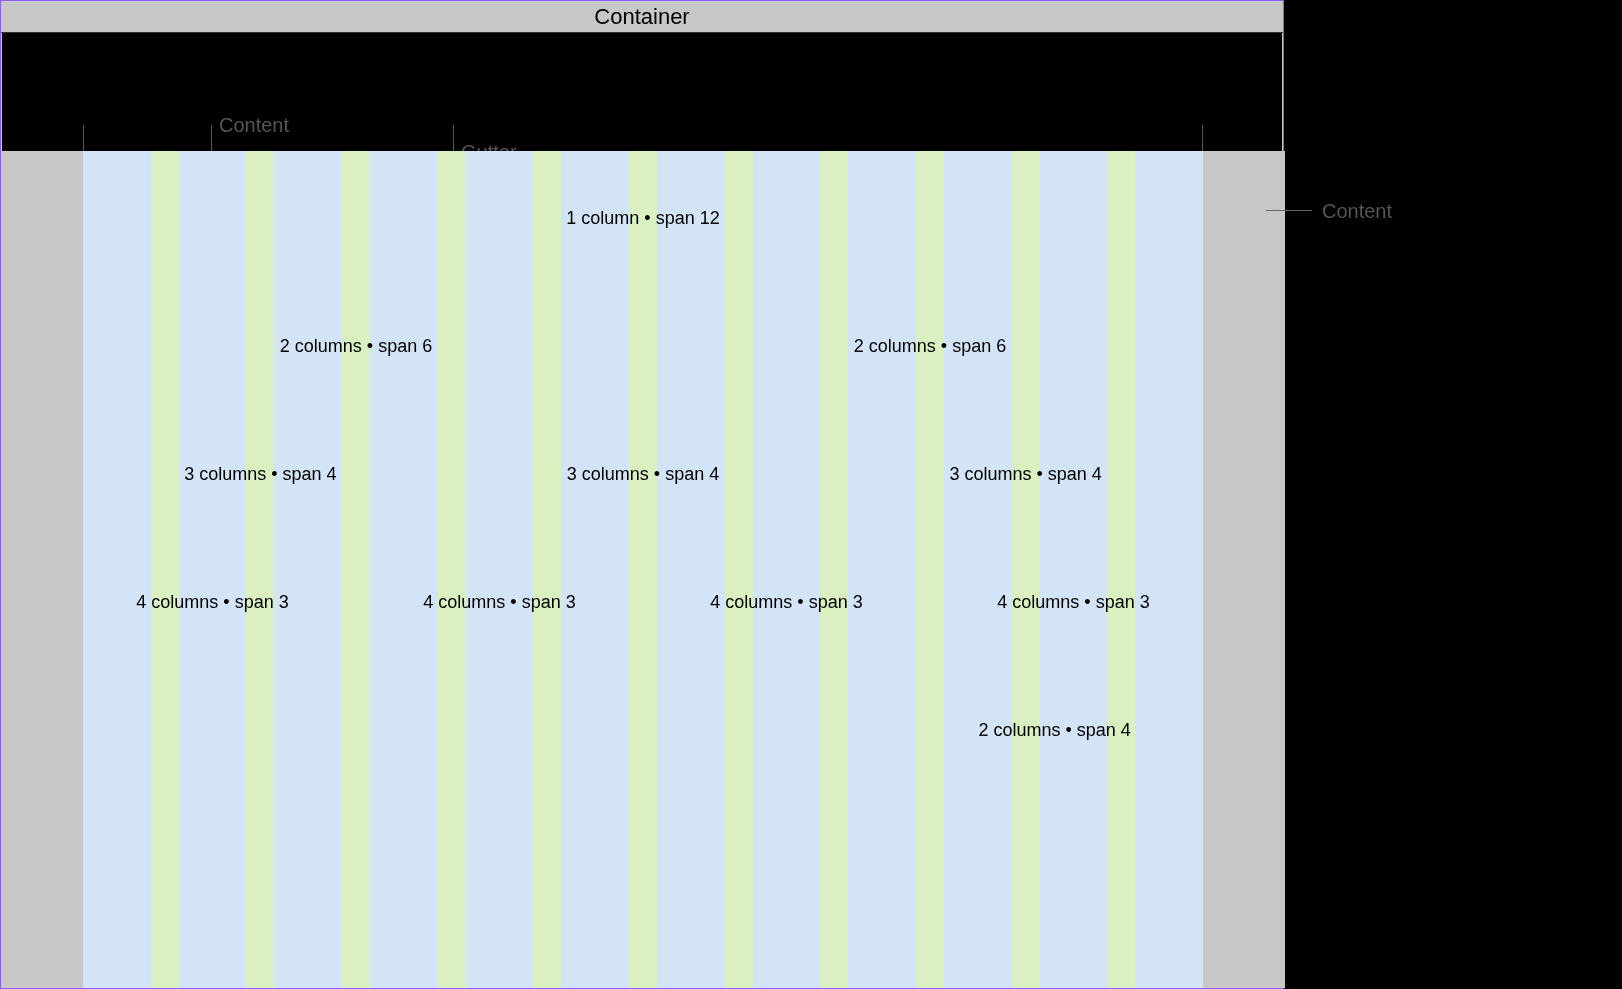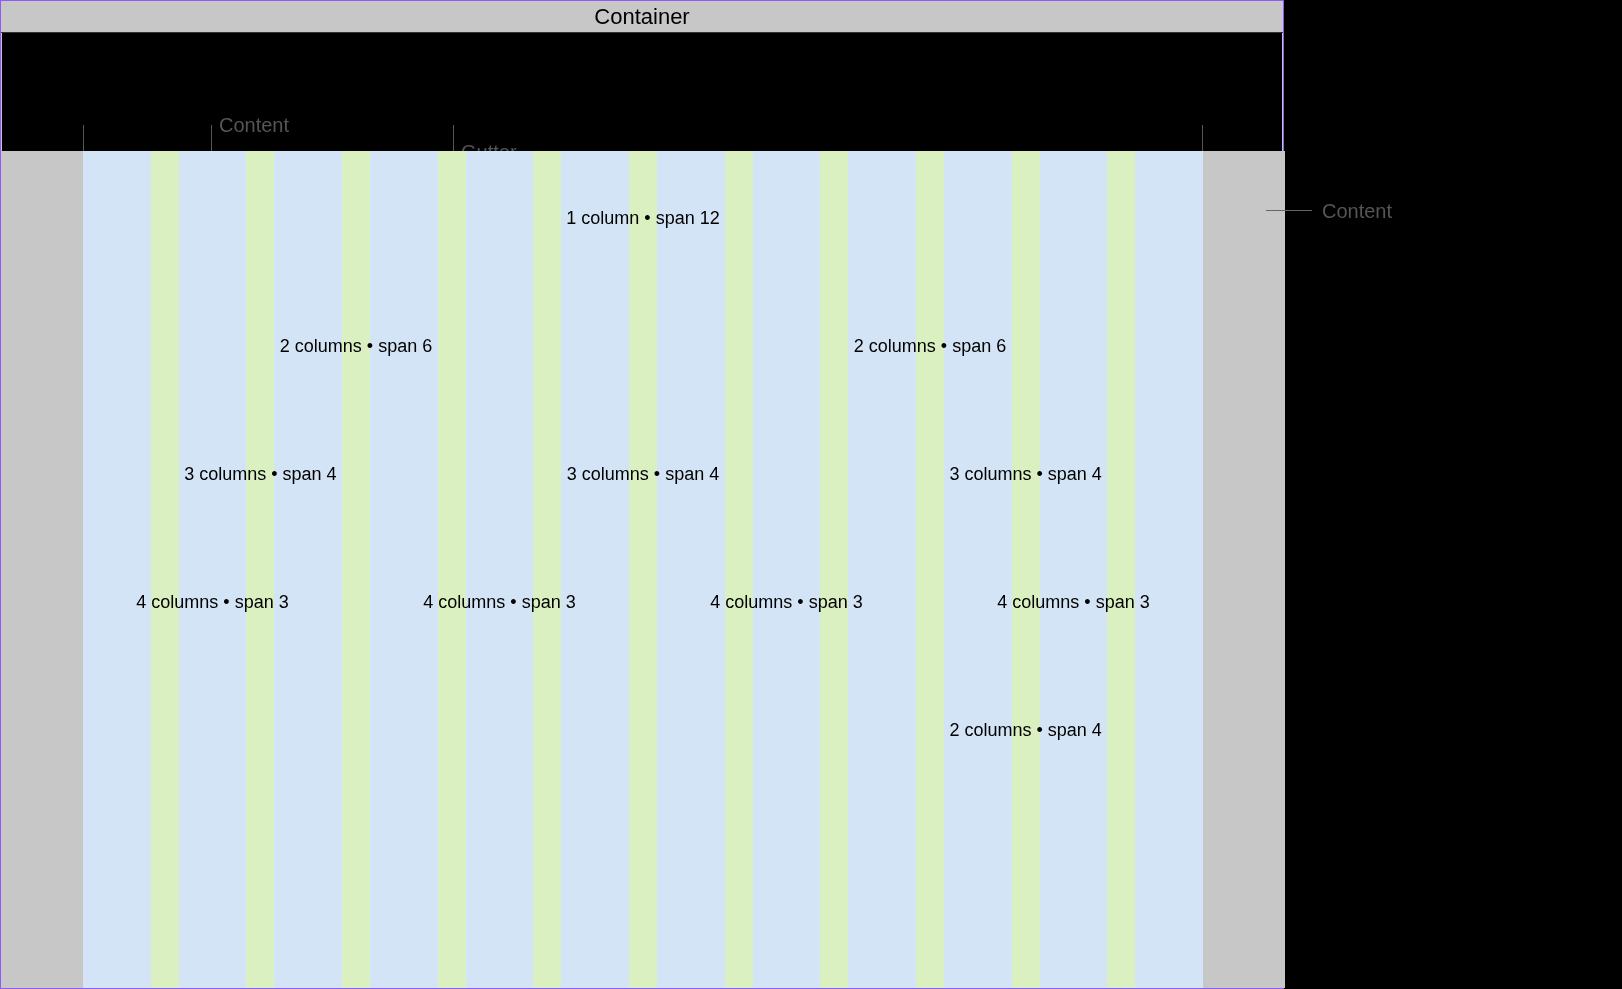--- a/index.html
+++ b/index.html
@@ -410,21 +410,21 @@
             <div class="col-fill"></div>
             <div class="gutter-fill"></div>
             <div class="col-fill"></div>
             <div class="gutter-fill"></div>
             <div class="col-fill"></div>
             <div class="gutter-fill"></div>
             <div class="col-fill"></div>
             <div class="gutter-fill"></div>
             <div class="col-fill"></div>
           </div>
-          <div class="cell-wrap span4" style="grid-column: 9 / span 4;">
+          <div class="cell-wrap span4" style="grid-column: 9 / span 4; padding-left: 29px;">
             <div class="cell-label">2 columns • span 4</div>
             <div class="cell"></div>
           </div>
         </div>
         <div class="row" style="flex: 1 1 0%;">
           <div class="row-gutters">
             <div class="col-fill"></div>
             <div class="gutter-fill"></div>
             <div class="col-fill"></div>
             <div class="gutter-fill"></div>

